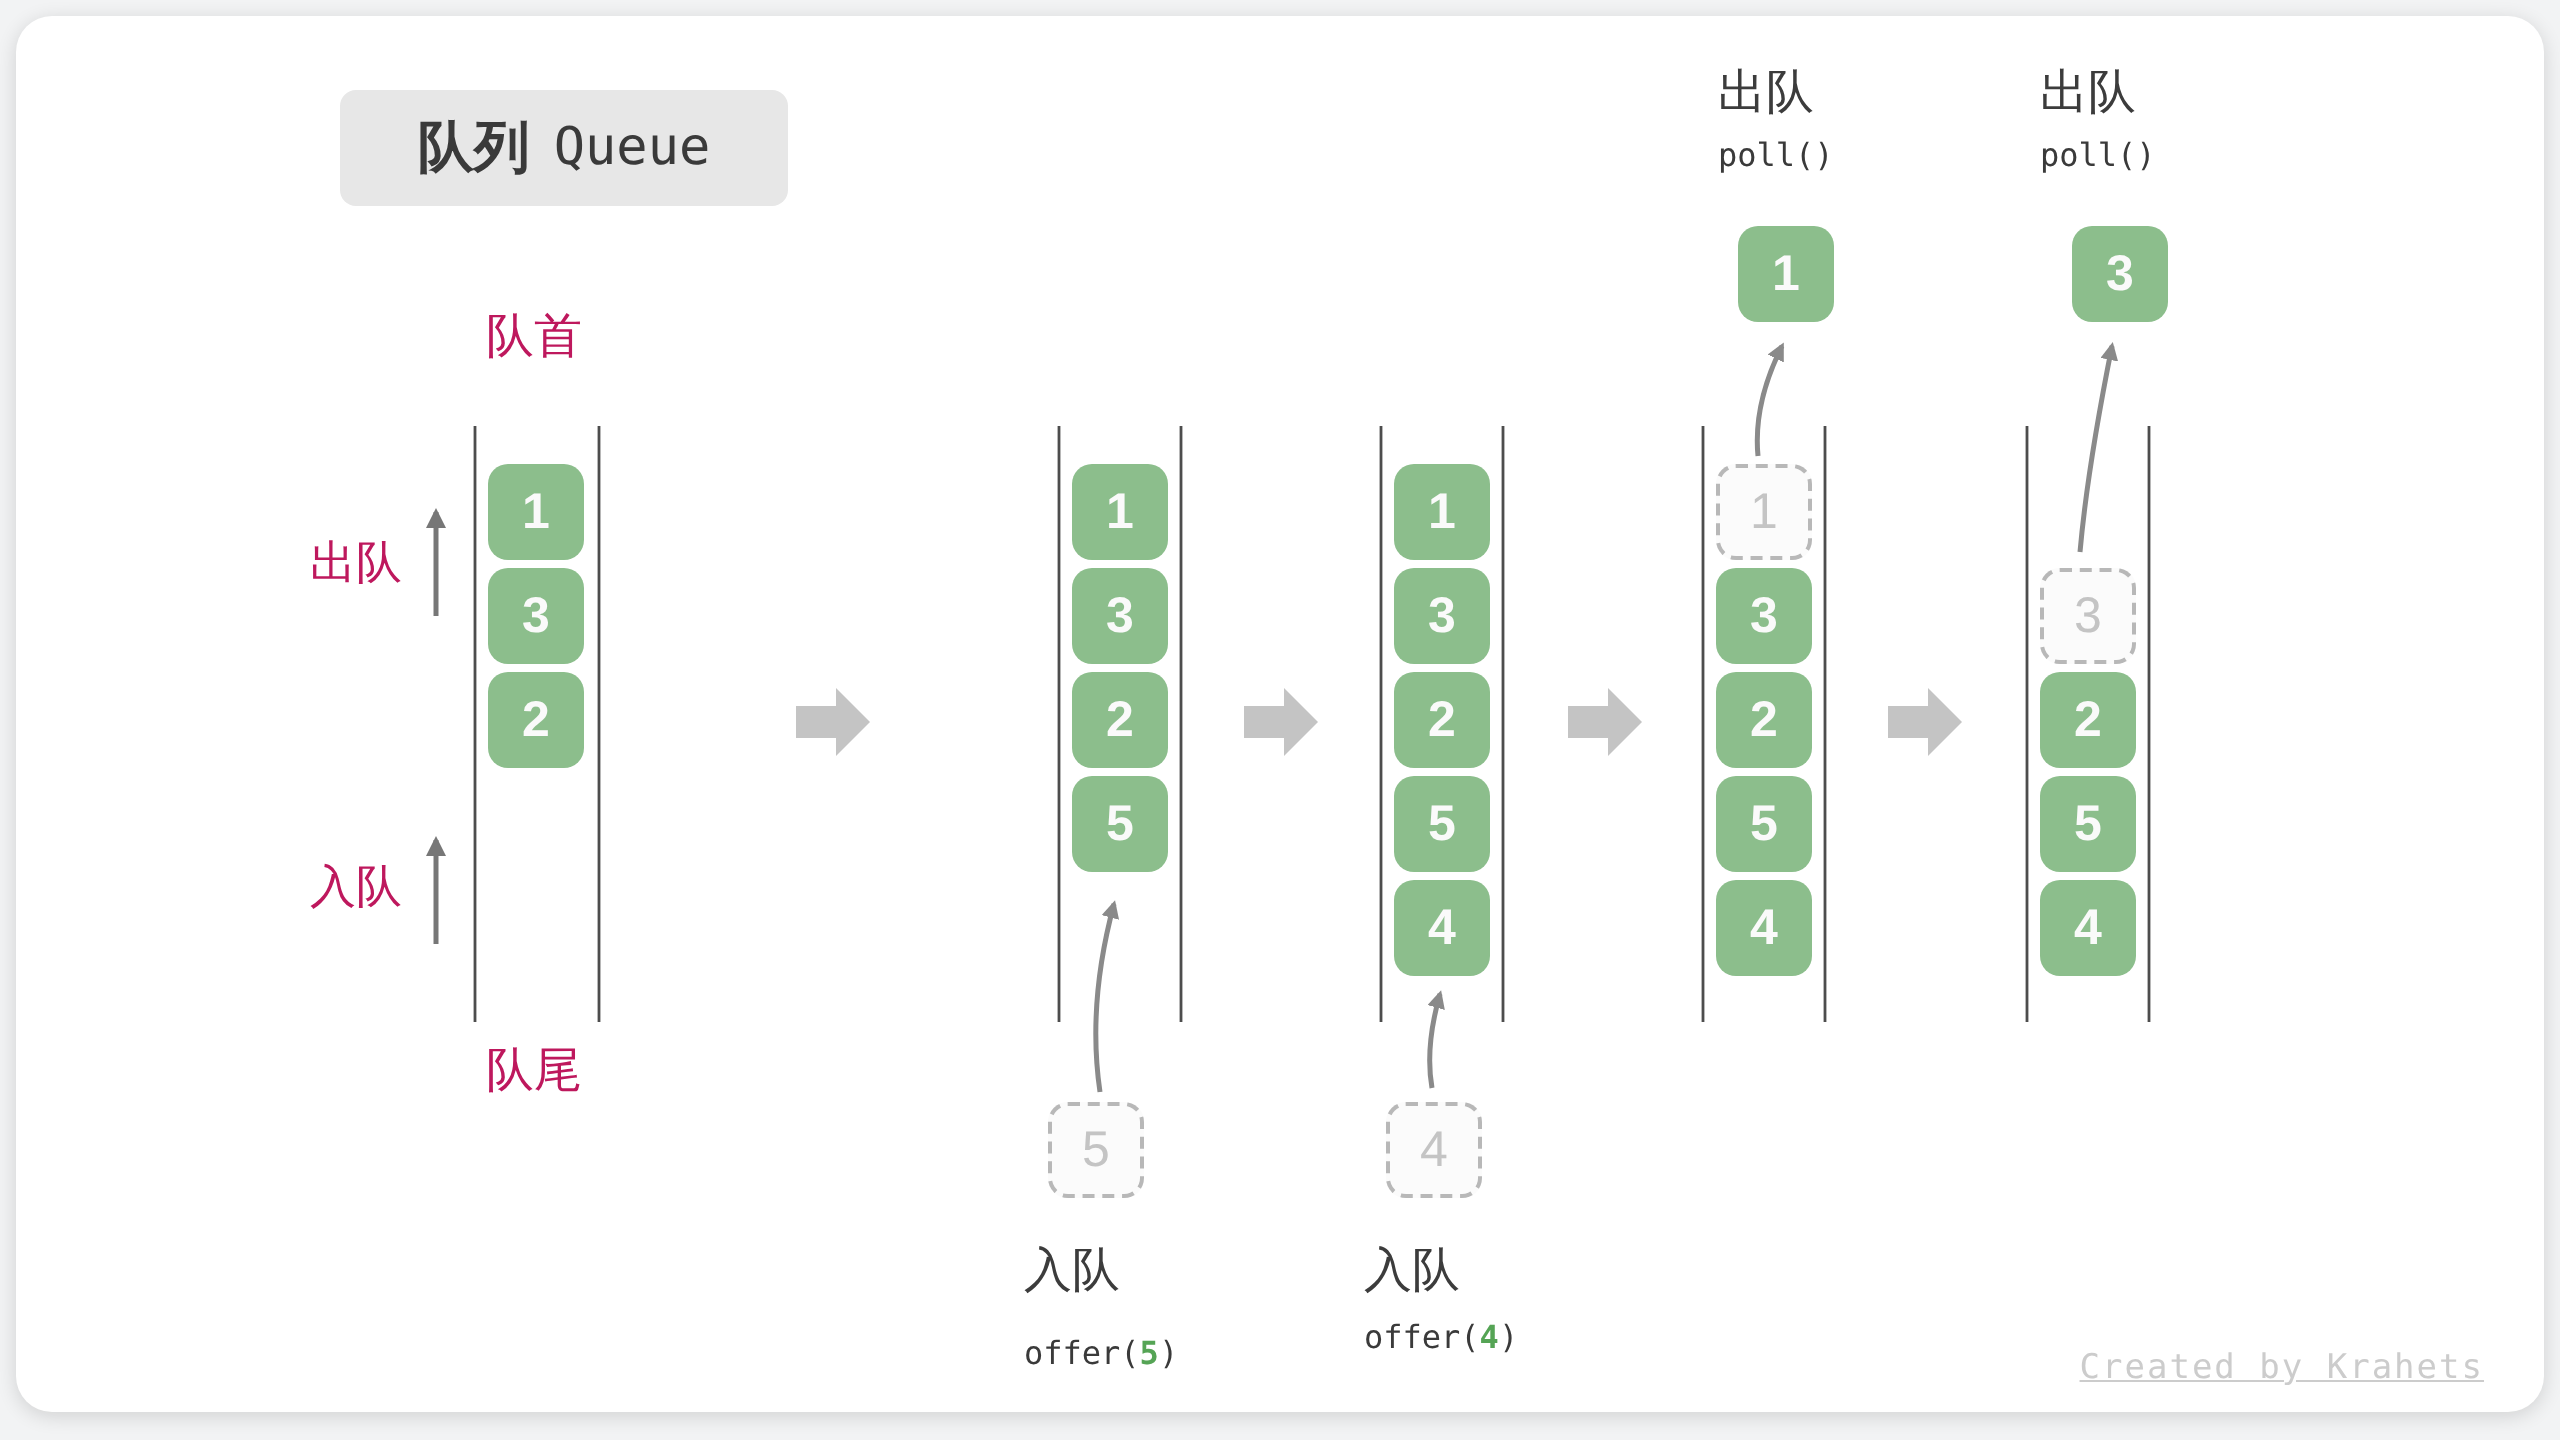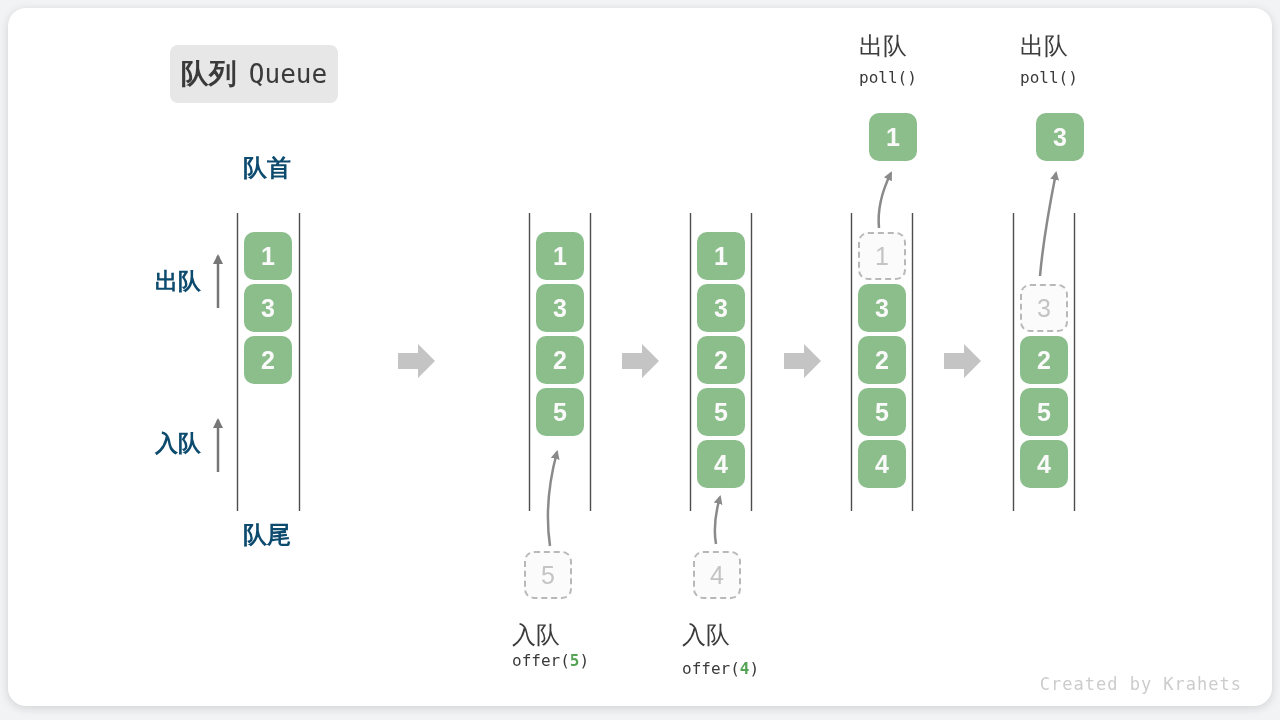--- a/index.html
+++ b/index.html
@@ -10,28 +10,28 @@
     position:relative;overflow:hidden;
   }
   .card{
     position:absolute;left:8px;top:8px;width:1264px;height:698px;
     background:#ffffff;border-radius:18px;
     box-shadow:0 2px 10px rgba(0,0,0,0.14);
   }
   .abs{position:absolute;}
   
   .title-badge{
-    left:170px;top:45px;width:168px;height:58px;
+    left:170px;top:45px;width:224px;height:58px;
     background:#e7e7e7;border-radius:8px;
     display:flex;align-items:center;justify-content:center;gap:12px;
   }
   .title-zh{font-weight:700;font-size:28px;color:#3a3a3a;}
   .title-en{font-family:"DejaVu Sans Mono","Liberation Mono",monospace;font-size:26px;color:#3a3a3a;}
   
-  .side-label{font-weight:700;font-size:24px;color:#0c4a6e;white-space:nowrap;}
+  .side-label{font-weight:400;font-size:24px;color:#be185d;white-space:nowrap;}
   .anno-zh{font-size:24px;color:#3c3c3c;font-weight:500;white-space:nowrap;}
   .anno-code{font-family:"DejaVu Sans Mono","Liberation Mono",monospace;font-size:16px;color:#3a3a3a;white-space:nowrap;}
   .anno-code .arg{color:#55a455;font-weight:700;}
   
   .cell{
     width:48px;height:48px;border-radius:10px;
     display:flex;align-items:center;justify-content:center;
     font-size:25px;font-weight:700;
     box-sizing:border-box;
   }
@@ -128,29 +128,29 @@
 <div class="abs cell filled" style="left:869px;top:113px;">1</div>
 
 <div class="abs cell dashed" style="left:1020px;top:284px;">3</div>
 <div class="abs cell filled" style="left:1020px;top:336px;">2</div>
 <div class="abs cell filled" style="left:1020px;top:388px;">5</div>
 <div class="abs cell filled" style="left:1020px;top:440px;">4</div>
 <div class="abs cell filled" style="left:1036px;top:113px;">3</div>
 
 <div class="abs" style="left:512px;top:619px;">
   <div class="anno-zh">入队</div>
-  <div class="anno-code" style="margin-top:0;"><span>offer(</span><span class="arg">5</span><span>)</span></div>
+  <div class="anno-code" style="margin-top:16px;"><span>offer(</span><span class="arg">5</span><span>)</span></div>
 </div>
 <div class="abs" style="left:682px;top:619px;">
   <div class="anno-zh">入队</div>
   <div class="anno-code" style="margin-top:8px;"><span>offer(</span><span class="arg">4</span><span>)</span></div>
 </div>
 
 <div class="abs" style="left:859px;top:30px;">
   <div class="anno-zh">出队</div>
   <div class="anno-code" style="margin-top:6px;">poll()</div>
 </div>
 <div class="abs" style="left:1020px;top:30px;">
   <div class="anno-zh">出队</div>
   <div class="anno-code" style="margin-top:6px;">poll()</div>
 </div>
 
-<div class="abs watermark" style="right:38px;top:674px;">Created by Krahets</div>
+<div class="abs watermark" style="right:38px;top:674px;text-decoration:underline;">Created by Krahets</div>
 
 </body></html>

